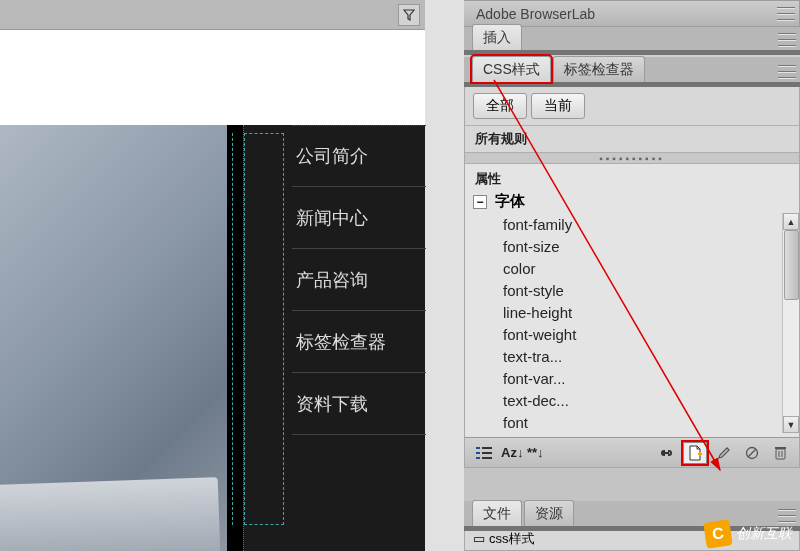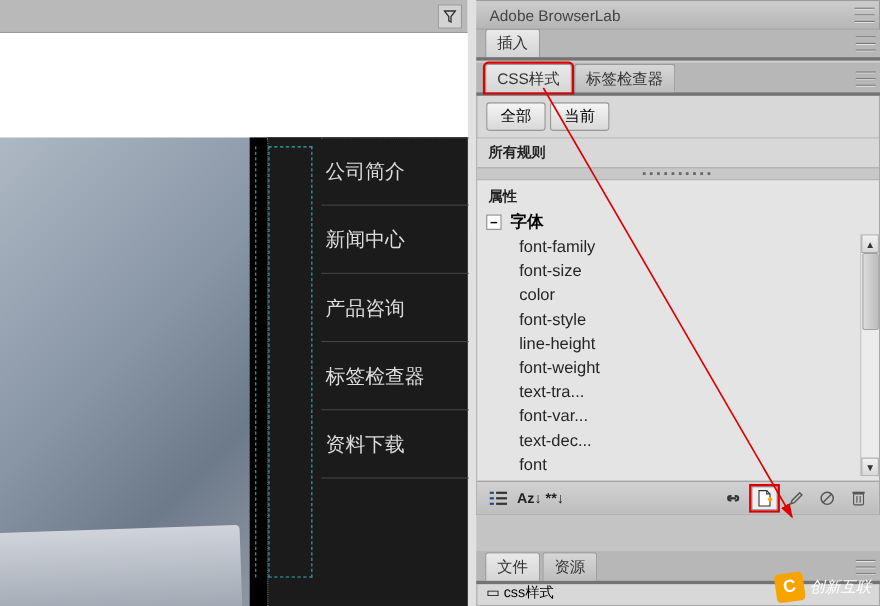--- a/index.html
+++ b/index.html
@@ -10,26 +10,26 @@
 .workspace{position:absolute;left:0;top:30px;width:425px;height:521px;background:#fff;}
 .canvas-bg{position:absolute;left:0;top:95px;width:425px;height:456px;background:linear-gradient(135deg,#aeb8c4 0%,#8895a5 35%,#6d7a8a 55%,#8f98a3 75%,#c5cbd3 100%);}
 .canvas-bg::after{content:"";position:absolute;left:-10px;bottom:-30px;width:230px;height:130px;background:linear-gradient(to bottom,#d0d4da 0%,#9ea6b1 60%,#6b7280 100%);transform:rotate(-2deg);border-radius:4px;}
 .black-panel{position:absolute;right:0;top:0;width:198px;height:456px;background:#000;}
 .text-col{position:absolute;right:0;top:0;width:182px;height:456px;background:#1b1b1b;border-left:1px dotted #666;}
 .guide-v{position:absolute;left:-12px;top:8px;width:0;height:392px;border-left:1px dashed #3fa8a8;}
 .guide-box{position:absolute;left:0;top:8px;width:40px;height:392px;border:1px dashed #3fa8a8;}
 .menu-items{position:absolute;left:48px;top:0;width:134px;text-align:right;}
 .menu-item{height:62px;border-bottom:1px solid #444;display:flex;align-items:center;color:#ddd;font-size:18px;padding-left:4px;}
 .menu-item:first-child{border-top:1px dotted #444;}
-.right-col{position:absolute;right:0;top:0;width:367px;height:551px;background:#c4c4c4;display:flex;flex-direction:column;border-radius:20px;}
+.right-col{position:absolute;right:0;top:0;width:336px;height:551px;background:#c4c4c4;display:flex;flex-direction:column;border-radius:20px;}
 .panel-header{height:27px;background:linear-gradient(#cdcdcd,#b5b5b5);border:1px solid #9c9c9c;border-left:none;display:flex;align-items:center;position:relative;}
 .panel-title{padding:0 12px;font-size:14px;color:#444;}
 .panel-grip{position:absolute;right:4px;top:6px;width:18px;height:14px;display:flex;flex-direction:column;justify-content:space-between;}
 .panel-grip span{height:2px;background:#787878;border-bottom:1px solid #e4e4e4;}
-.tab-row{height:30px;display:flex;align-items:flex-end;background:#b7b7b7;border-bottom:3px solid #737373;padding-left:8px;position:relative;}
+.tab-row{height:30px;display:flex;align-items:flex-end;background:#b7b7b7;border-bottom:5px solid #737373;padding-left:8px;position:relative;}
 .tab{height:26px;padding:0 10px;display:flex;align-items:center;font-size:14px;color:#333;background:linear-gradient(#d7d7d7,#bdbdbd);border:1px solid #9a9a9a;border-bottom:none;border-radius:3px 3px 0 0;margin-right:2px;}
 .tab.active{background:linear-gradient(#e9e9e9,#d5d5d5);font-weight:normal;}
 .tab.outlined{outline:2px solid #d00;outline-offset:0;}
 .panel-body{background:#d8d8d8;border:1px solid #a8a8a8;border-top:none;flex-shrink:0;}
 .button-bar{padding:6px 8px;display:flex;gap:4px;border-bottom:1px solid #b0b0b0;}
 .btn{padding:3px 12px;font-size:14px;background:linear-gradient(#f5f5f5,#d8d8d8);border:1px solid #999;border-radius:3px;}
 .section-label{padding:4px 10px;font-size:13px;font-weight:bold;color:#222;background:#d8d8d8;}
 .collapser{position:absolute;left:50%;transform:translateX(-50%);font-size:10px;color:#666;letter-spacing:3px;}
 .collapser-row{height:12px;background:#c8c8c8;border-top:1px solid #aeaeae;border-bottom:1px solid #aeaeae;position:relative;}
 .props-area{background:#e4e4e4;position:relative;padding:4px 0;}

